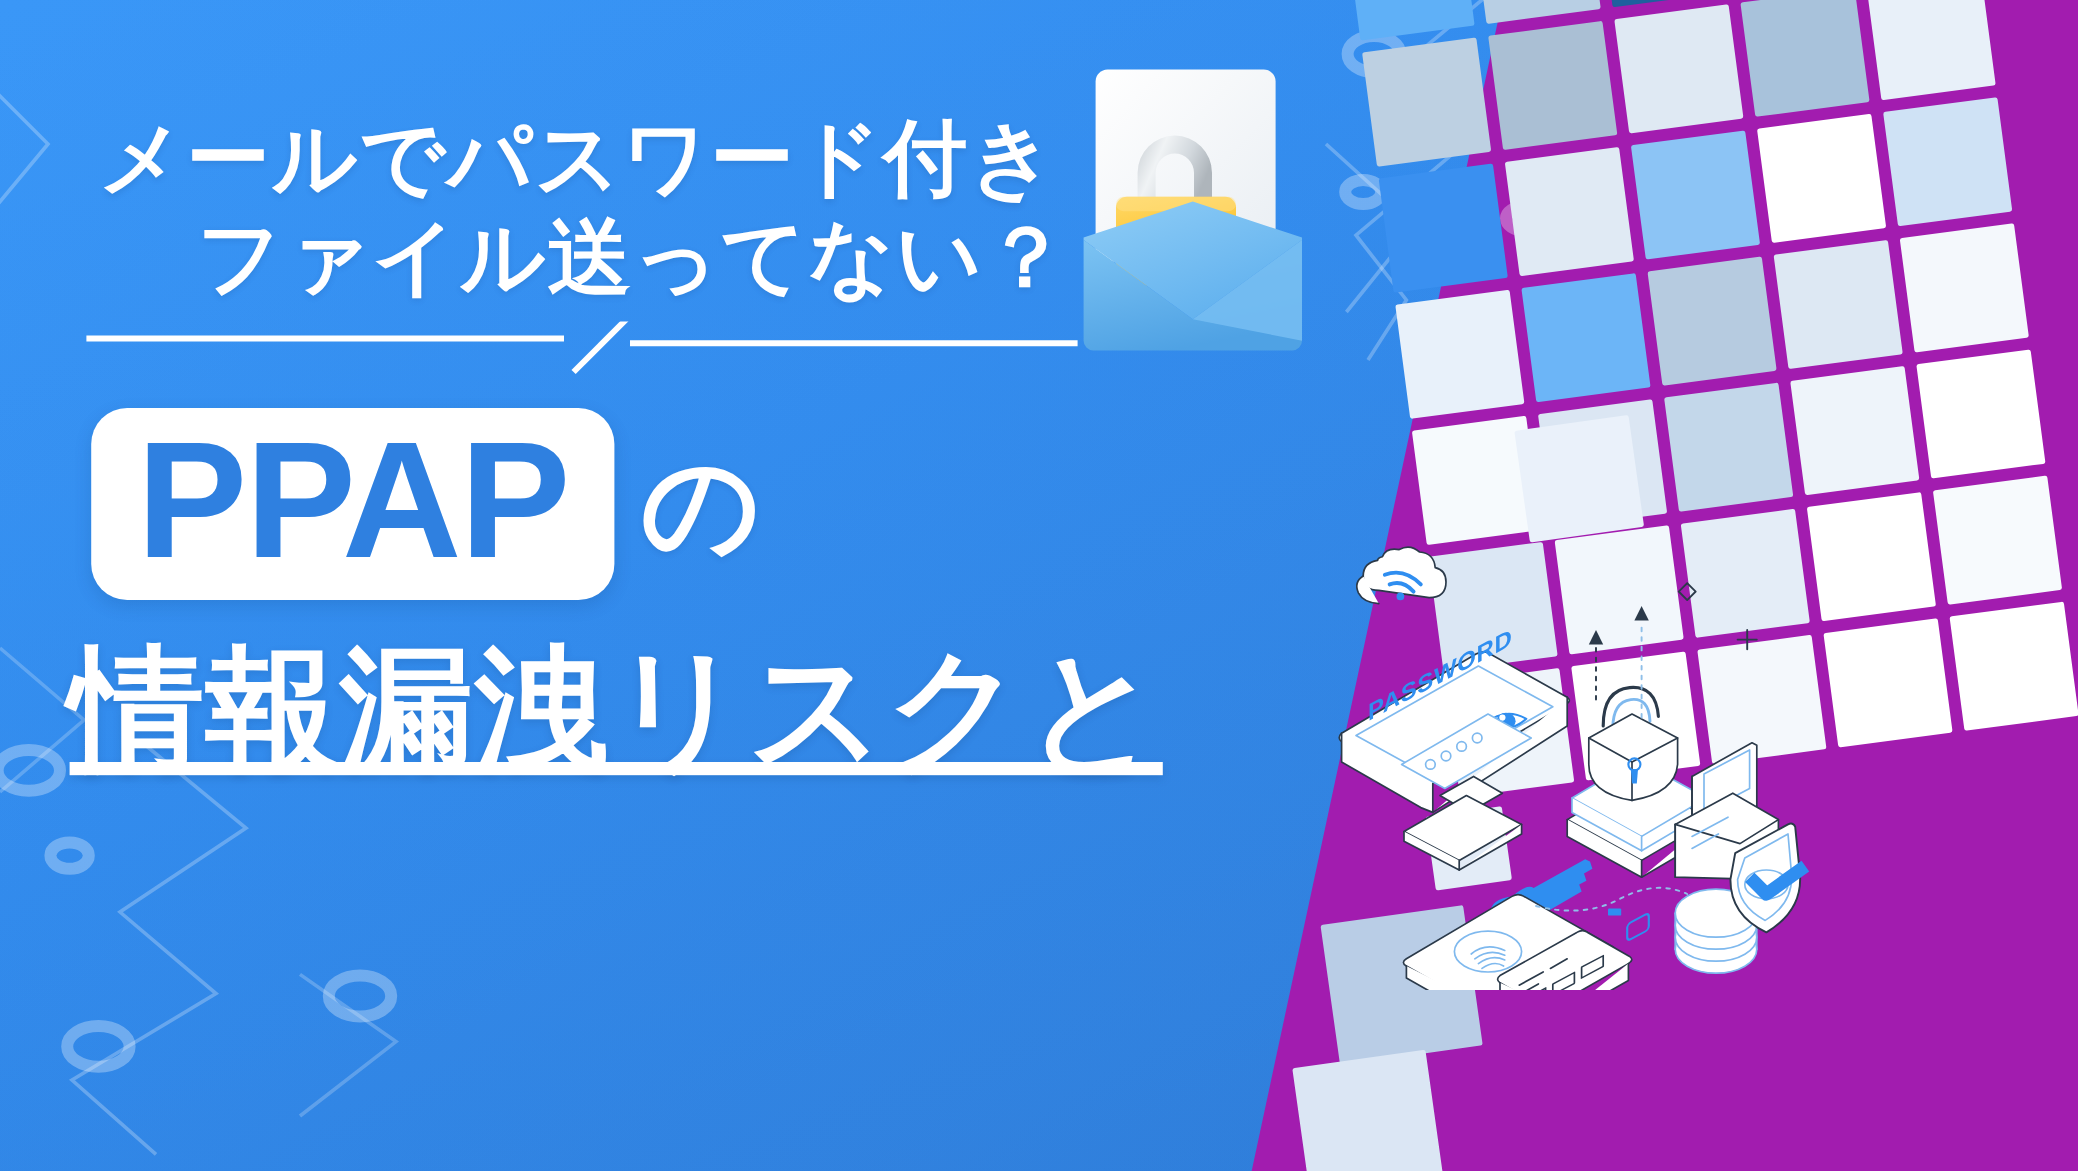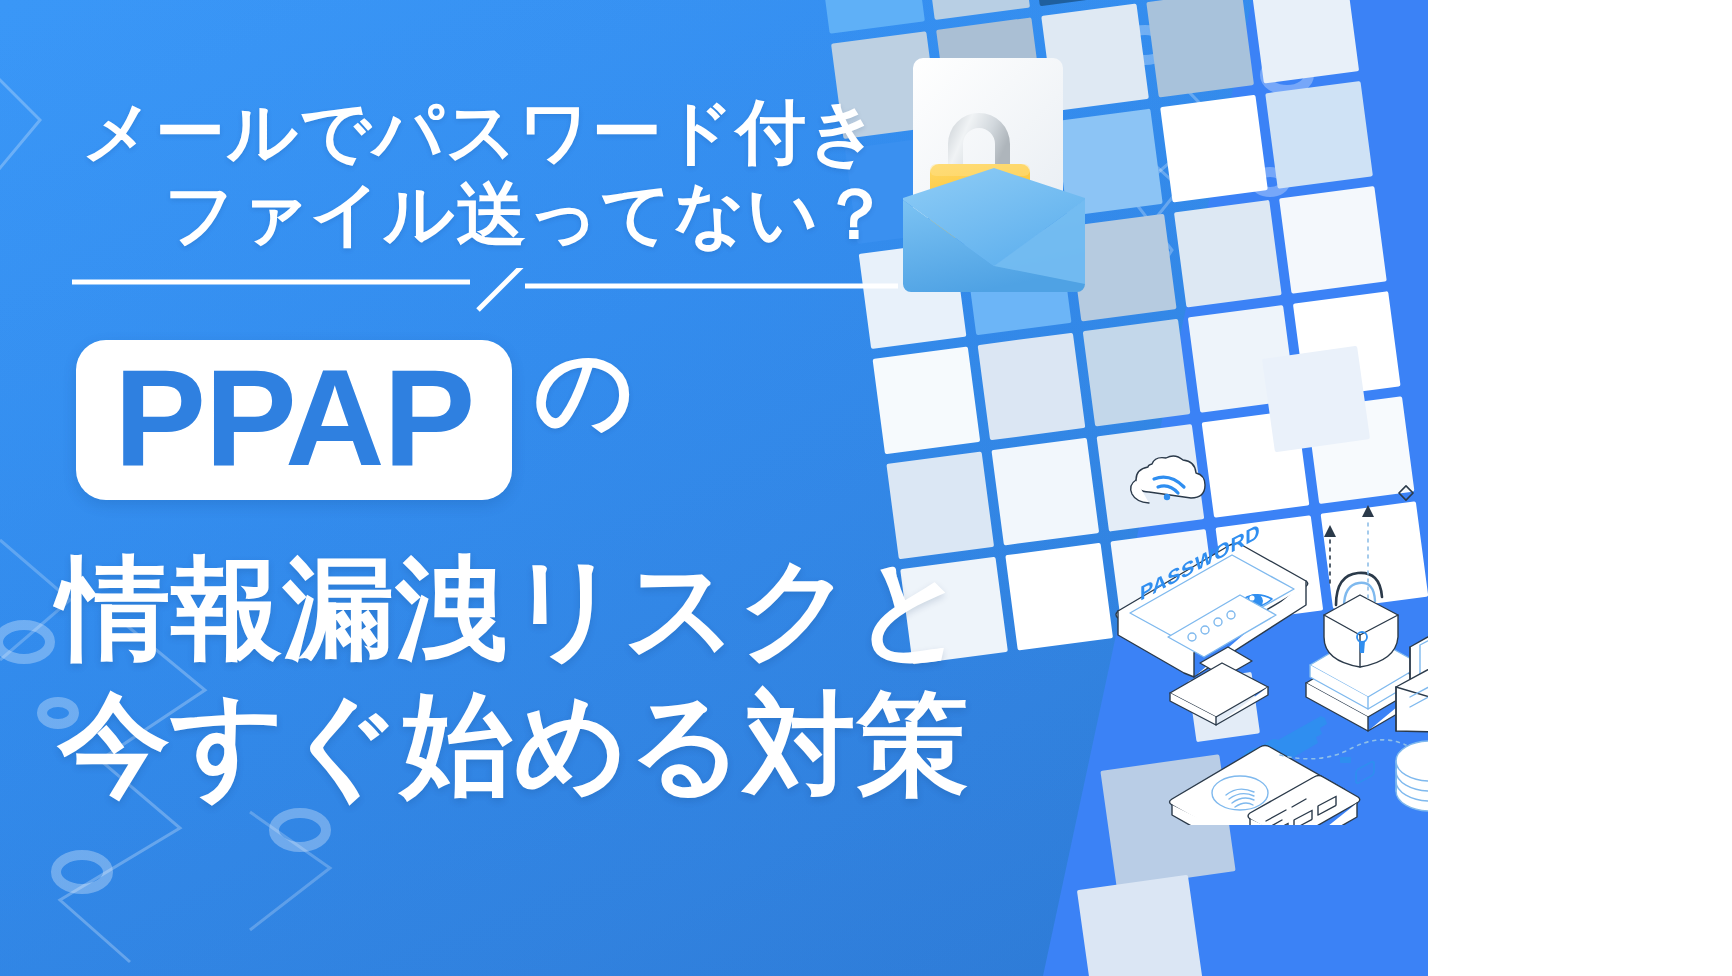--- a/index.html
+++ b/index.html
@@ -1,21 +1,21 @@
 <!DOCTYPE html>
 <html><head>
 <meta charset="utf-8">
 <style>
   * { margin:0; padding:0; box-sizing:border-box; }
   html,body { width:1732px; height:976px; overflow:hidden; background:#fff; }
   body { font-family:"Liberation Sans", sans-serif; }
 
   #stage {
-    position:relative; width:1428px; height:976px; overflow:hidden;
-    background:#3b82f6;
+    position:relative; width:1732px; height:976px; overflow:hidden;
+    background:#a21caf;
   }
 
   
   #bluePanel {
     position:absolute; inset:0;
     background:linear-gradient(150deg,#3293f7 0%,#2f8cf2 38%,#3186e8 72%,#2f7fdf 100%);
     clip-path: polygon(0 0, 1252px 0, 1043px 976px, 0 976px);
     z-index:1;
   }
   #bluePanelDeep {
@@ -47,42 +47,42 @@
     font-size:70px; letter-spacing:0.02em; white-space:nowrap;
     text-shadow:0 2px 5px rgba(0,40,90,0.13);
   }
   #sub1 { left:82px; top:86px; }
   #sub2 { left:128px; top:168px;margin-left:36px; }
 
   
   #divider { position:absolute; left:70px; top:268px; width:830px; height:46px; }
 
   
-  #ppapRow { position:absolute; left:76px; top:340px; display:flex; align-items:flex-start; }
+  #ppapRow { position:absolute; left:76px; top:340px; display:flex; align-items:center; }
   #ppapBox {
     background:#ffffff; border-radius:30px;
     padding:8px 38px 14px 38px;
     box-shadow:0 5px 14px rgba(0,45,100,0.15);
     display:flex; align-items:center; justify-content:center;
   }
   #ppapText {
     color:#2f80e0; font-weight:bold; font-size:138px; line-height:1.0;
     letter-spacing:-0.01em;
   }
   #noChar {
     color:#ffffff; font-weight:bold; font-size:98px; margin-left:22px;
     text-shadow:0 2px 5px rgba(0,40,90,0.13); line-height:1;
   }
 
   .bigline {
     position:absolute; color:#ffffff; font-weight:bold;
     font-size:112px; letter-spacing:0.005em; white-space:nowrap;
     text-shadow:0 3px 7px rgba(0,40,90,0.15);
   }
-  #big1 { left:58px; top:534px; }
+  #big1 { left:58px; top:516px;text-decoration:underline; }
   #big2 { left:58px; top:670px; }
 
   
   #envelope { position:absolute; left:895px; top:48px; width:215px; height:250px; z-index:13; }
 
   
   #isoArt { position:absolute; left:1110px; top:425px; width:420px; height:400px; z-index:10; }
 </style>
 </head>
 <body>
@@ -182,21 +182,20 @@
     </svg>
 
     <div id="ppapRow">
       <div id="ppapBox">
         <span id="ppapText">PPAP</span>
       </div>
       <span id="noChar">の</span>
     </div>
 
     <div class="bigline" id="big1">情報漏洩リスクと</div>
-    <div class="bigline" id="big2">今すぐ始める対策</div>
   </div>
 
   <svg id="envelope" viewBox="0 0 215 250">
     <defs>
       <linearGradient id="paperG" x1="0" y1="0" x2="1" y2="1">
         <stop offset="0" stop-color="#ffffff"></stop>
           <stop offset="1" stop-color="#e9eef3"></stop>
       </linearGradient>
       <linearGradient id="envBodyG" x1="0" y1="0" x2="0.4" y2="1">
         <stop offset="0" stop-color="#7cc3f3"></stop>

